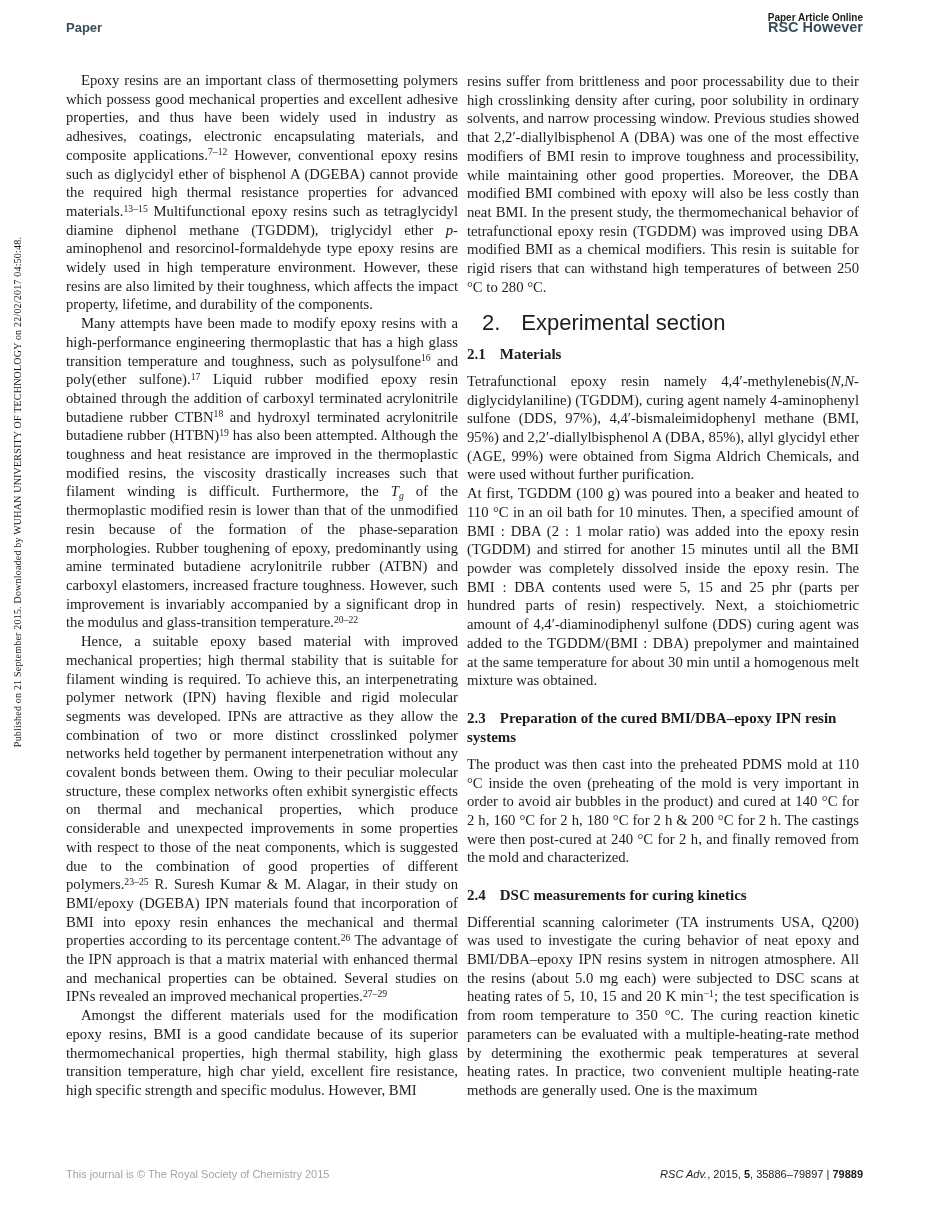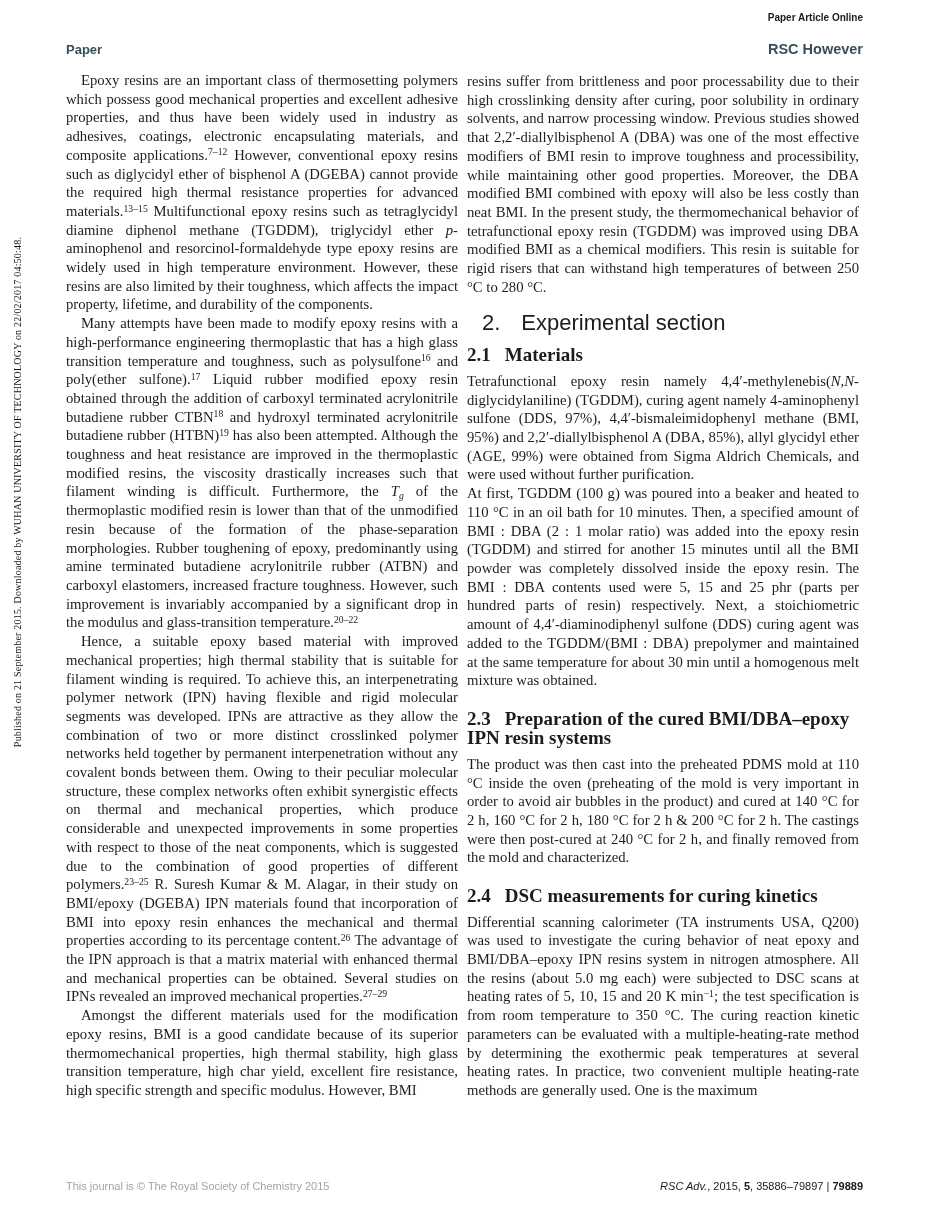--- a/index.html
+++ b/index.html
@@ -8,49 +8,49 @@
 
   
   .stamp{position:absolute;left:19px;top:492px;width:736px;height:14px;
          transform:translate(-50%,-50%) rotate(-90deg);
          font-family:"Liberation Serif",serif;font-size:10px;color:#141414;
          white-space:nowrap;text-align:center;letter-spacing:.2px;}
 
   
   .view-online{position:absolute;top:12px;right:62px;
                font-family:"Liberation Sans",sans-serif;font-weight:bold;font-size:10px;color:#1b1b1b;}
-  .header-row{position:absolute;top:41px;left:66px;right:62px;
+  .header-row{position:absolute;top:19px;left:66px;right:62px;
               display:flex;justify-content:space-between;align-items:flex-end;}
   .article-type{font-family:"Liberation Sans",sans-serif;font-weight:bold;font-size:13px;color:#374f59;}
   .journal-name{font-family:"Liberation Sans",sans-serif;font-weight:bold;font-size:14.5px;color:#374f59;}
 
   
   .content{position:absolute;left:66px;top:71px;width:797px;display:flex;gap:9px;align-items:flex-end;}
   .col{width:392px;font-size:14.7px;line-height:18.7px;text-align:justify;}
   .col p{margin:0;}
   .col-left p{text-indent:15px;}
 
   h2.section{font-family:"Liberation Sans",sans-serif;font-weight:normal;font-size:22px;
              color:#1c1c1c;margin:14px 0 0 15px;line-height:26px;text-align:left;}
   h2.section .sec-num{margin-right:21px;}
-  h3.subsection{font-size:19px;font-weight:bold;margin:19px 0 7px 0;line-height:19.5px;text-align:left;}
+  h3.subsection{font-size:15px;font-weight:bold;margin:19px 0 7px 0;line-height:19.5px;text-align:left;}
   h3.subsection .sub-num{margin-right:14px;}
   h3.first{margin-top:9px;}
 
   
   .sg-n{}
   .sg-i{font-style:italic;}
   .sg-b{font-weight:bold;}
   .sg-sup{font-size:.66em;position:relative;top:-.45em;line-height:0;}
   .sg-isub{font-style:italic;font-size:.66em;position:relative;top:.25em;line-height:0;}
 
   
   .footer{position:absolute;left:66px;right:62px;top:1168px;
           display:flex;justify-content:space-between;align-items:baseline;
-          font-family:"Liberation Sans",sans-serif;font-size:11px;margin-top:12px;}
+          font-family:"Liberation Sans",sans-serif;font-size:11px;}
   .f-copyright{color:#a4a4a4;}
   .f-citation{color:#1b1b1b;}
 </style>
 </head>
 <body>
 
 <div class="page">
 
   <div class="stamp">Published on 21 September 2015. Downloaded by WUHAN UNIVERSITY OF TECHNOLOGY on 22/02/2017 04:50:48.</div>
 

